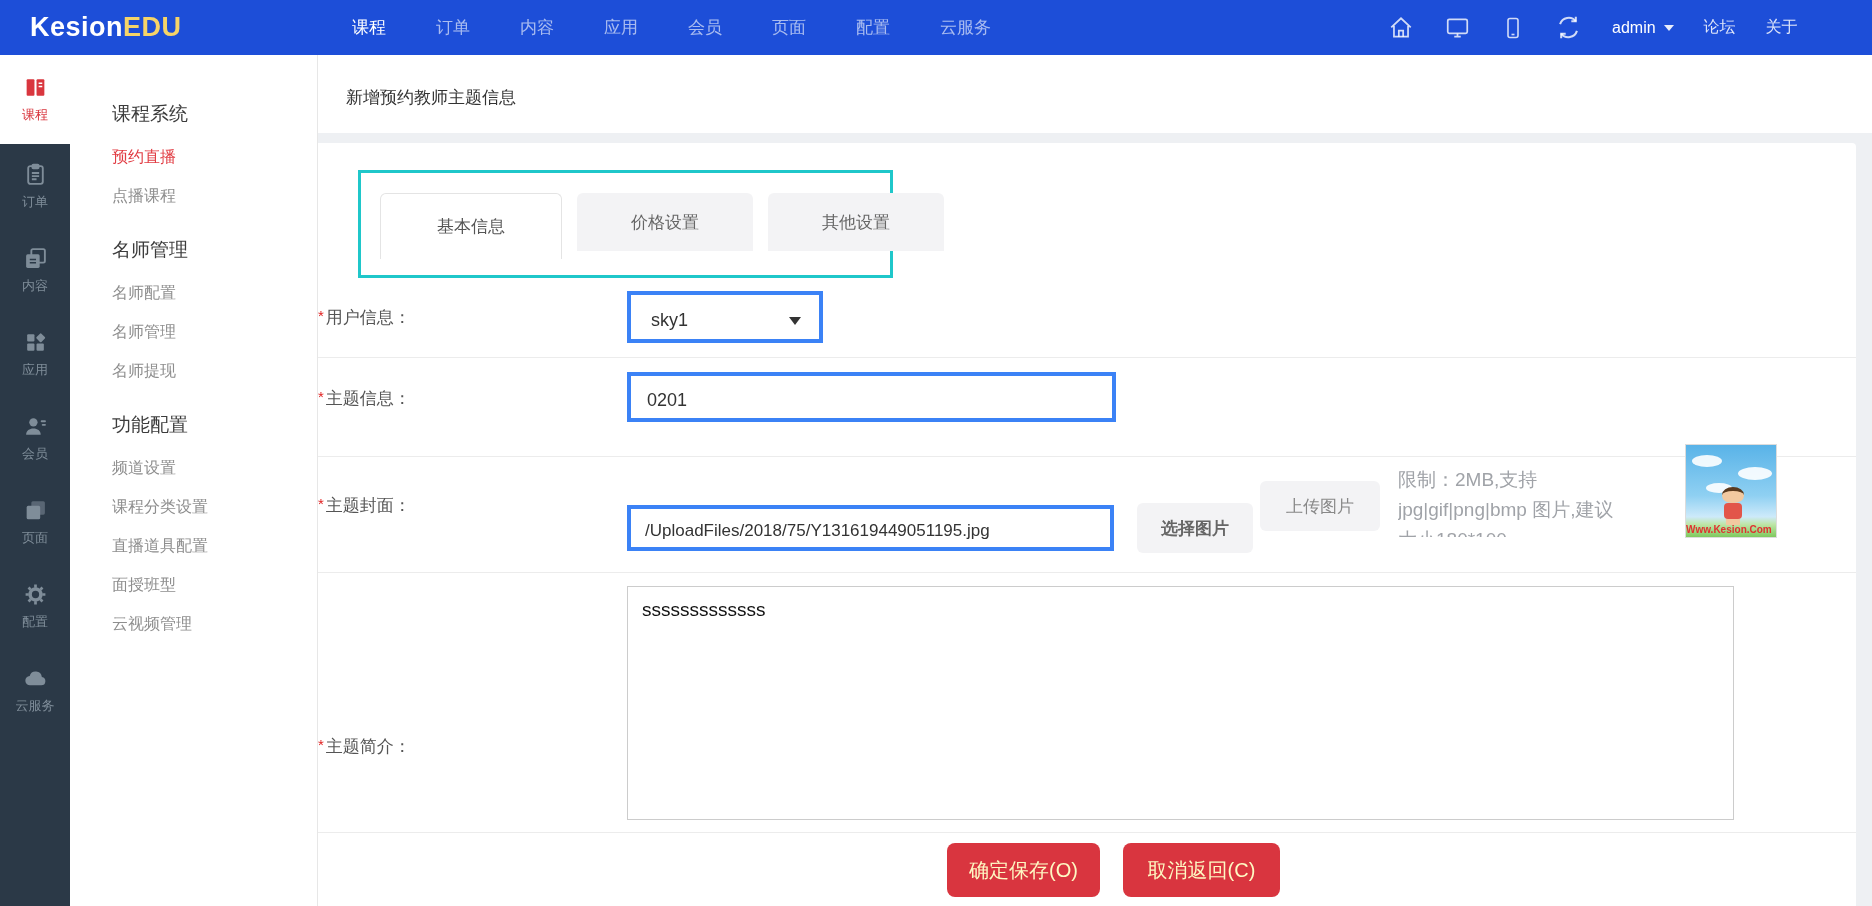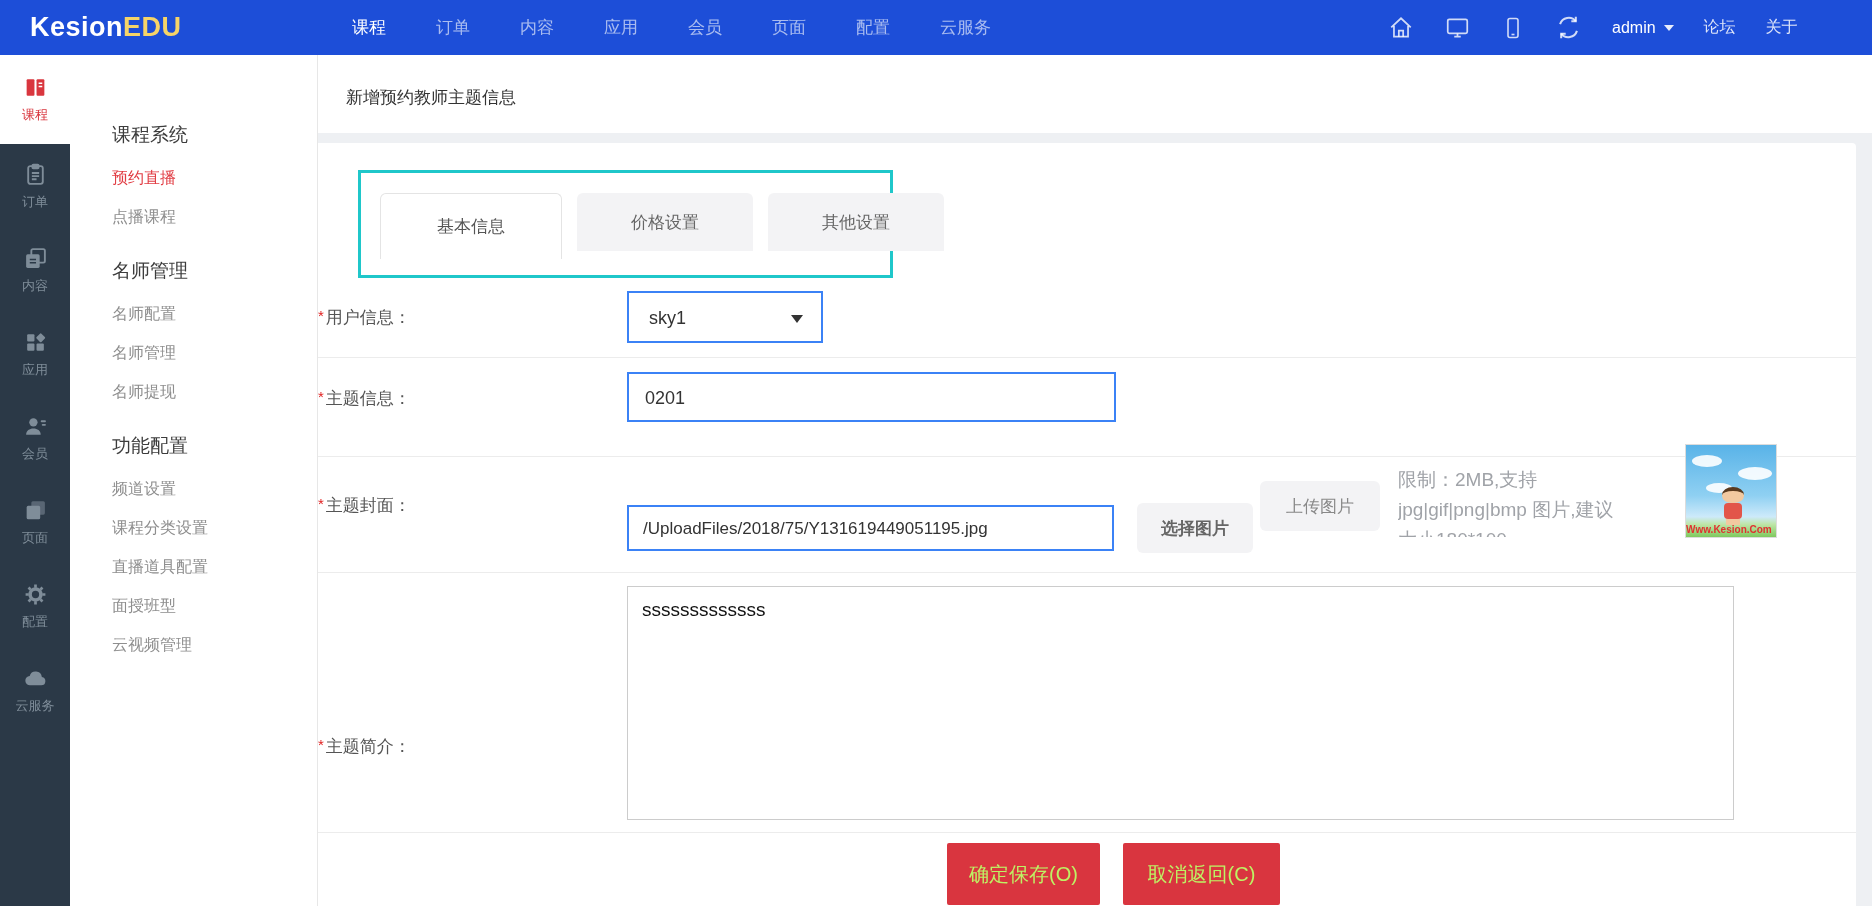--- a/index.html
+++ b/index.html
@@ -22,21 +22,21 @@
 
   
   .iconbar { position:absolute; left:0; top:55px; width:70px; height:851px; background:#2b3947; z-index:40; }
   .ic-item { width:70px; height:84px; display:flex; flex-direction:column; align-items:center; justify-content:center; gap:6px; color:#7f8d99; cursor:pointer; }
   .ic-item .ic-label { font-size:13px; }
   .ic-item svg { display:block; }
   .ic-item.active { background:#ffffff; color:#d9363e; height:89px; }
 
   
   .submenu { position:absolute; left:70px; top:55px; width:248px; height:851px; background:#ffffff; border-right:1px solid #e7e7e7; padding:46px 0 0 42px; z-index:30; }
-  .sm-title { font-size:19px; color:#3c3c3c; margin-bottom:20px;margin-top:21px; }
+  .sm-title { font-size:19px; color:#3c3c3c; margin-bottom:20px; }
   .sm-item { font-size:16px; color:#8e8e8e; margin-bottom:18px; cursor:pointer; }
   .sm-item.active { color:#e13c43; }
   .sm-section { margin-bottom:30px; }
 
   
   .main { position:absolute; left:318px; top:55px; width:1554px; height:851px; background:#eef0f3; }
   .page-header { position:absolute; left:0; top:0; width:1554px; height:78px; background:#ffffff; }
   .page-title { position:absolute; left:28px; top:4px; height:78px; line-height:78px; font-size:17px; color:#333; }
 
   .panel { position:absolute; left:0; top:88px; width:1538px; height:763px; background:#ffffff; border-radius:0 4px 0 0; }
@@ -46,39 +46,39 @@
   .tab { position:absolute; top:50px; height:58px; width:176px; background:#f3f3f5; border-radius:6px 6px 0 0; display:flex; align-items:center; justify-content:center; font-size:17px; color:#666; cursor:pointer; z-index:6; }
   .tab.active { left:62px; width:182px; height:66px; background:#ffffff; border:1px solid #e4e4e4; border-bottom:none; color:#555; }
   .tab.t2 { left:259px; }
   .tab.t3 { left:450px; }
 
   .divider { position:absolute; left:0; width:1538px; height:1px; background:#ececec; }
 
   .row-label { position:absolute; left:0; width:294px; font-size:17px; color:#555; white-space:nowrap; }
   .req { color:#e02020; margin-right:2px; font-size:15px; vertical-align:2px; }
 
-  .field { border:2px solid #3b82f6; background:#fff; color:#333; }
+  .field { border:4px solid #3b82f6; background:#fff; color:#333; }
   .select-box { position:absolute; left:309px; top:148px; width:196px; height:52px; line-height:50px; padding-left:20px; font-size:18px; cursor:pointer; }
   .select-caret { position:absolute; right:18px; top:22px; width:0; height:0; border-left:6px solid transparent; border-right:6px solid transparent; border-top:8px solid #333; }
   .input-topic { position:absolute; left:309px; top:229px; width:489px; height:50px; line-height:48px; padding-left:16px; font-size:18px; }
   .input-cover { position:absolute; left:309px; top:362px; width:487px; height:46px; line-height:44px; padding-left:14px; font-size:17px; }
   .btn-gray { position:absolute; background:#f3f3f5; border-radius:6px; font-size:17px; color:#666; display:flex; align-items:center; justify-content:center; cursor:pointer; }
   .btn-choose { left:819px; top:360px; width:116px; height:50px;font-weight:bold; }
   .btn-upload { left:942px; top:338px; width:120px; height:50px; color:#888; }
   .cover-hint { position:absolute; left:1080px; top:322px; width:285px; height:72px; overflow:hidden; font-size:19px; line-height:30px; color:#a0a3a8; }
   .thumb { position:absolute; left:1367px; top:301px; width:92px; height:94px; border:1px solid #dcdcdc; overflow:hidden; background:linear-gradient(180deg,#59b3e8 0%,#8fd0f2 55%,#cdeafa 78%,#bfe6a9 86%,#7fc95e 100%); }
   .thumb .cloud { position:absolute; background:#fff; border-radius:50%; opacity:.9; }
   .thumb .wm { position:absolute; left:0; right:0; bottom:2px; text-align:left; font-size:10px; font-weight:700; color:#e03030; }
   .shin-head { position:absolute; left:36px; top:42px; width:22px; height:16px; background:#f2c9a0; border-radius:50% 50% 45% 45%; border-top:4px solid #5a3a1e; }
   .shin-body { position:absolute; left:38px; top:58px; width:18px; height:16px; background:#e2554a; border-radius:4px; }
   .shin-legs { position:absolute; left:40px; top:74px; width:14px; height:6px; background:#f2c9a0; }
 
   .textarea-box { position:absolute; left:309px; top:443px; width:1107px; height:234px; border:1px solid #ccc; background:#fff; padding:12px 14px; font-size:19px; color:#111; }
 
-  .footer-btn { position:absolute; top:700px; height:62px; background:#d9353f; border-radius:2px; color:#bef264; font-size:20px; display:flex; align-items:center; justify-content:center; cursor:pointer; }
+  .footer-btn { position:absolute; top:700px; height:54px; background:#d9353f; border-radius:8px; color:#fef9c3; font-size:20px; display:flex; align-items:center; justify-content:center; cursor:pointer; }
   .btn-save { left:629px; width:153px; }
   .btn-cancel { left:805px; width:157px; }
 </style>
 </head>
 <body>
 
 <div class="navbar">
   <div class="logo">
     <span class="lg1">Kesion</span><span class="lg2">EDU</span>
   </div>

